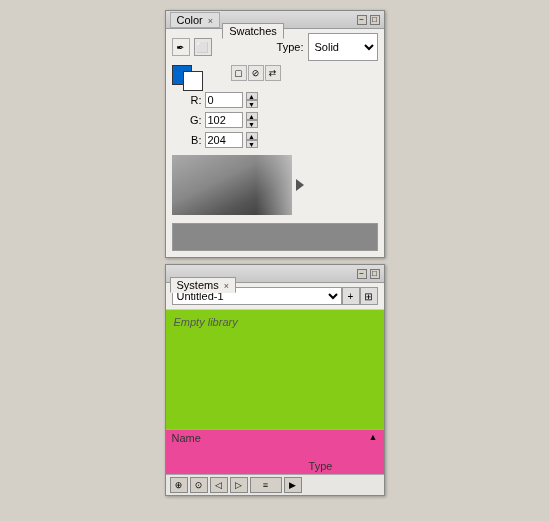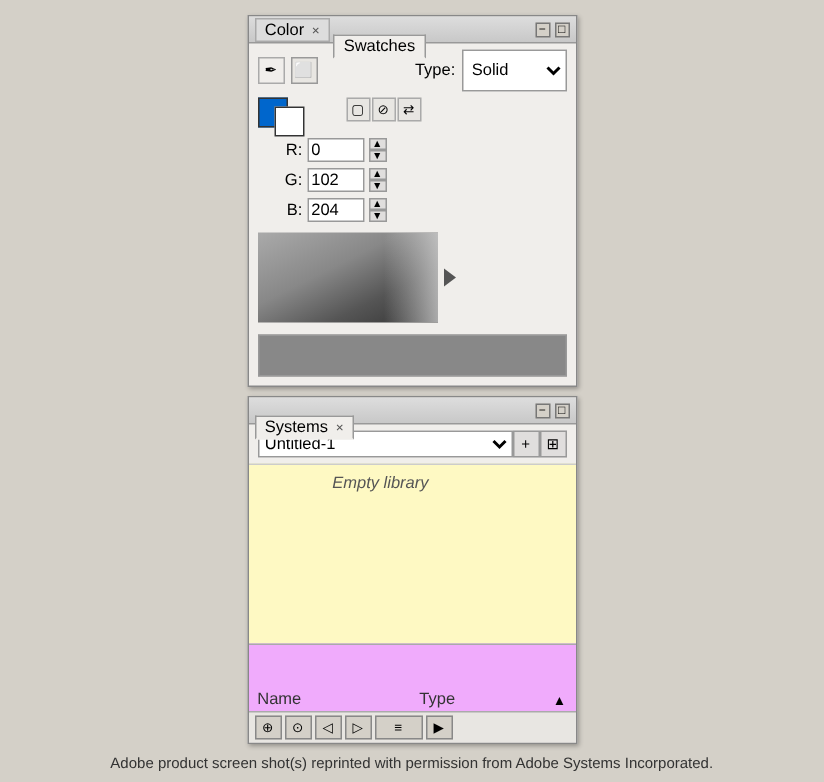--- a/index.html
+++ b/index.html
@@ -267,32 +267,30 @@
     .library-empty {
       padding: 6px 8px;
       color: #555;
       font-size: 11px;
       font-style: italic;
     }
 
     .library-content {
       min-height: 120px;
       border-top: 1px solid #ccc;
-      background: #fef9c3;
+      background: #84cc16;
       margin: 0 0 0 0;
-      padding-left: 48px;
     }
 
     .library-footer {
       border-top: 1px solid #aaa;
       display: flex;
-      align-items: flex-end;
+      align-items: flex-start;
       padding: 2px 6px;
-      background: #f0abfc;
-      gap: 29px;
+      background: #ec4899;
     }
 
     .footer-col {
       font-size: 11px;
       color: #333;
     }
 
     .footer-col-name {
       flex: 1;
     }
@@ -474,14 +472,13 @@
         <div class="footer-btn">⊕</div>
         <div class="footer-btn">⊙</div>
         <div class="footer-btn">◁</div>
         <div class="footer-btn">▷</div>
         <div class="footer-btn" style="width:32px;">≡</div>
         <div class="footer-btn">▶</div>
       </div>
     </div>
   </div>
 
-  <p class="caption-text">Adobe product screen shot(s) reprinted with permission from Adobe Systems Incorporated.</p>
 </div>
 
 </body></html>

